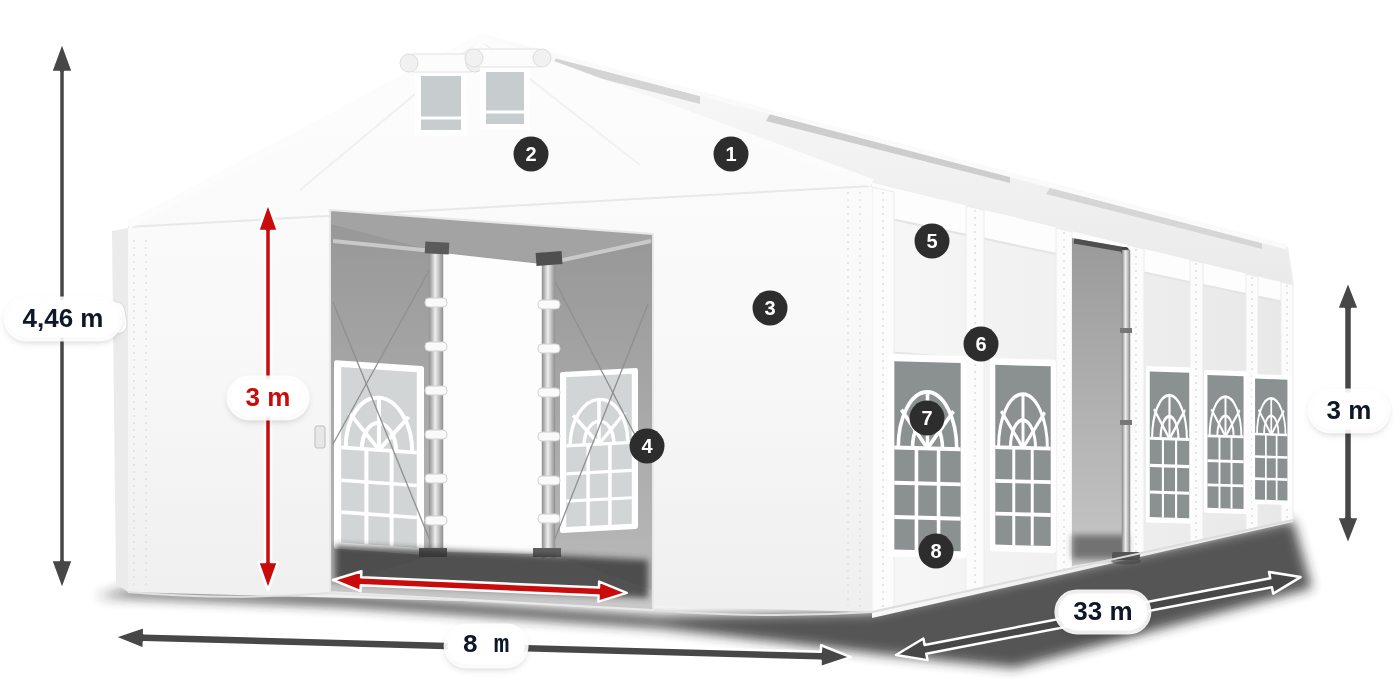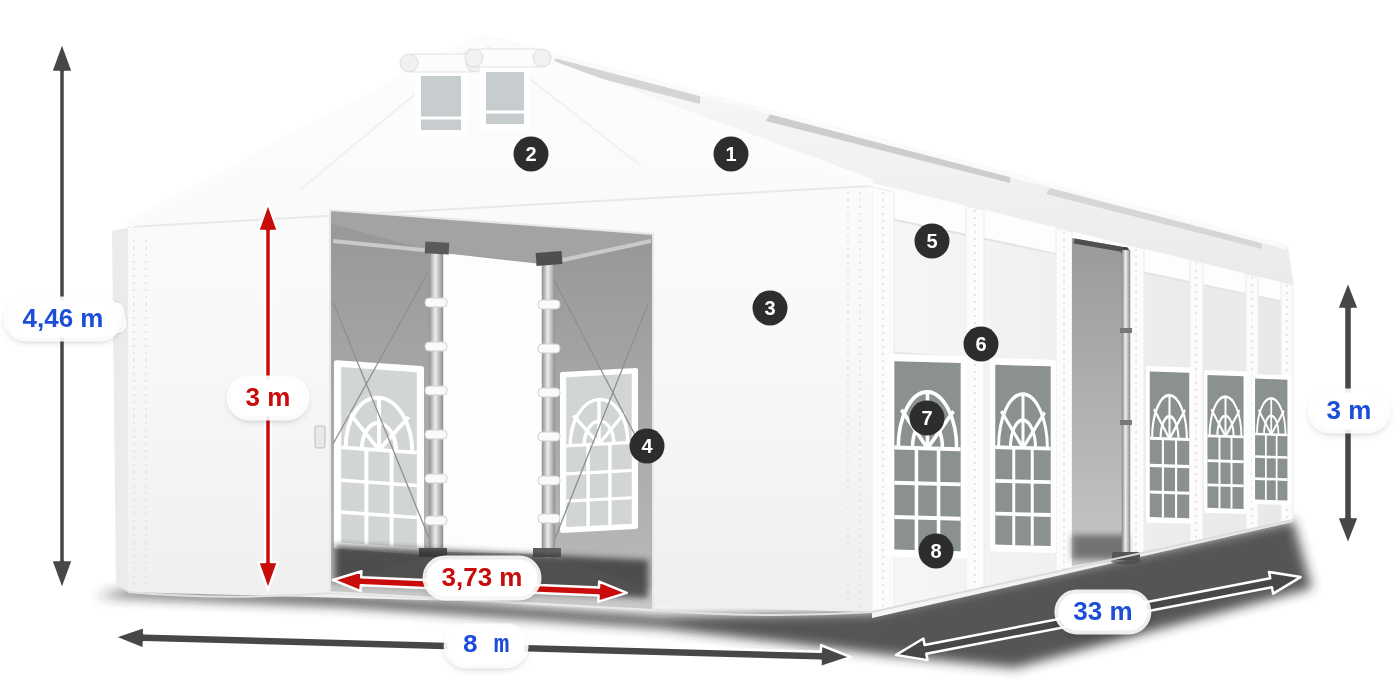--- a/index.html
+++ b/index.html
@@ -1,20 +1,20 @@
 <!DOCTYPE html>
 <html><head>
 <meta charset="utf-8">
 <style>
   html,body{margin:0;padding:0;background:#ffffff;}
   .stage{position:relative;width:1400px;height:700px;background:#ffffff;overflow:hidden;
          font-family:"Liberation Sans",sans-serif;}
   .stage svg{position:absolute;left:0;top:0;}
   .pill{position:absolute;transform:translate(-50%,-50%);background:#ffffff;border-radius:22px;
-        padding:3px 15px;font-weight:bold;font-size:26px;line-height:1.2;color:#1d4ed8;
+        padding:3px 15px;font-weight:bold;font-size:26px;line-height:1.2;color:#0f172a;
         white-space:nowrap;text-align:center;
         box-shadow:0 0 0 4px rgba(255,255,255,0.9),0 3px 9px rgba(0,0,0,0.28);}
   .pill.red{color:#c90b0b;}
   .badge{position:absolute;transform:translate(-50%,-50%);width:35px;height:35px;border-radius:50%;
          background:#2d2d2d;color:#ffffff;font-weight:bold;font-size:20px;line-height:35px;
          text-align:center;cursor:pointer;}
   
   .pill-total-height{left:63px;top:319px;}
   .pill-entrance-height{left:268px;top:398px;}
   .pill-entrance-width{left:482px;top:578px;}
@@ -243,21 +243,20 @@
     </g>
     <g transform="translate(896,655) rotate(-10.9)">
       <path fill="#474747" d="M0,0 L30,-11 L30,-4.5 L382,-4.5 L382,-11 L412,0 L382,11 L382,4.5 L30,4.5 L30,11 Z"></path>
     </g>
     <path fill="#474747" d="M1348,281 L1359,309 L1352,309 L1352,517 L1359,517 L1348,545 L1337,517 L1344,517 L1344,309 L1337,309 Z"></path>
   </g>
 </svg>
 
 <div class="pill pill-total-height">4,46 m</div>
 <div class="pill red pill-entrance-height">3 m</div>
-<div class="pill red pill-entrance-width">3,73 m</div>
 <div class="pill pill-front-width">8 m</div>
 <div class="pill pill-side-length">33 m</div>
 <div class="pill pill-side-height">3 m</div>
 
 <div class="badge badge-1">1</div>
 <div class="badge badge-2">2</div>
 <div class="badge badge-3">3</div>
 <div class="badge badge-4">4</div>
 <div class="badge badge-5">5</div>
 <div class="badge badge-6">6</div>

